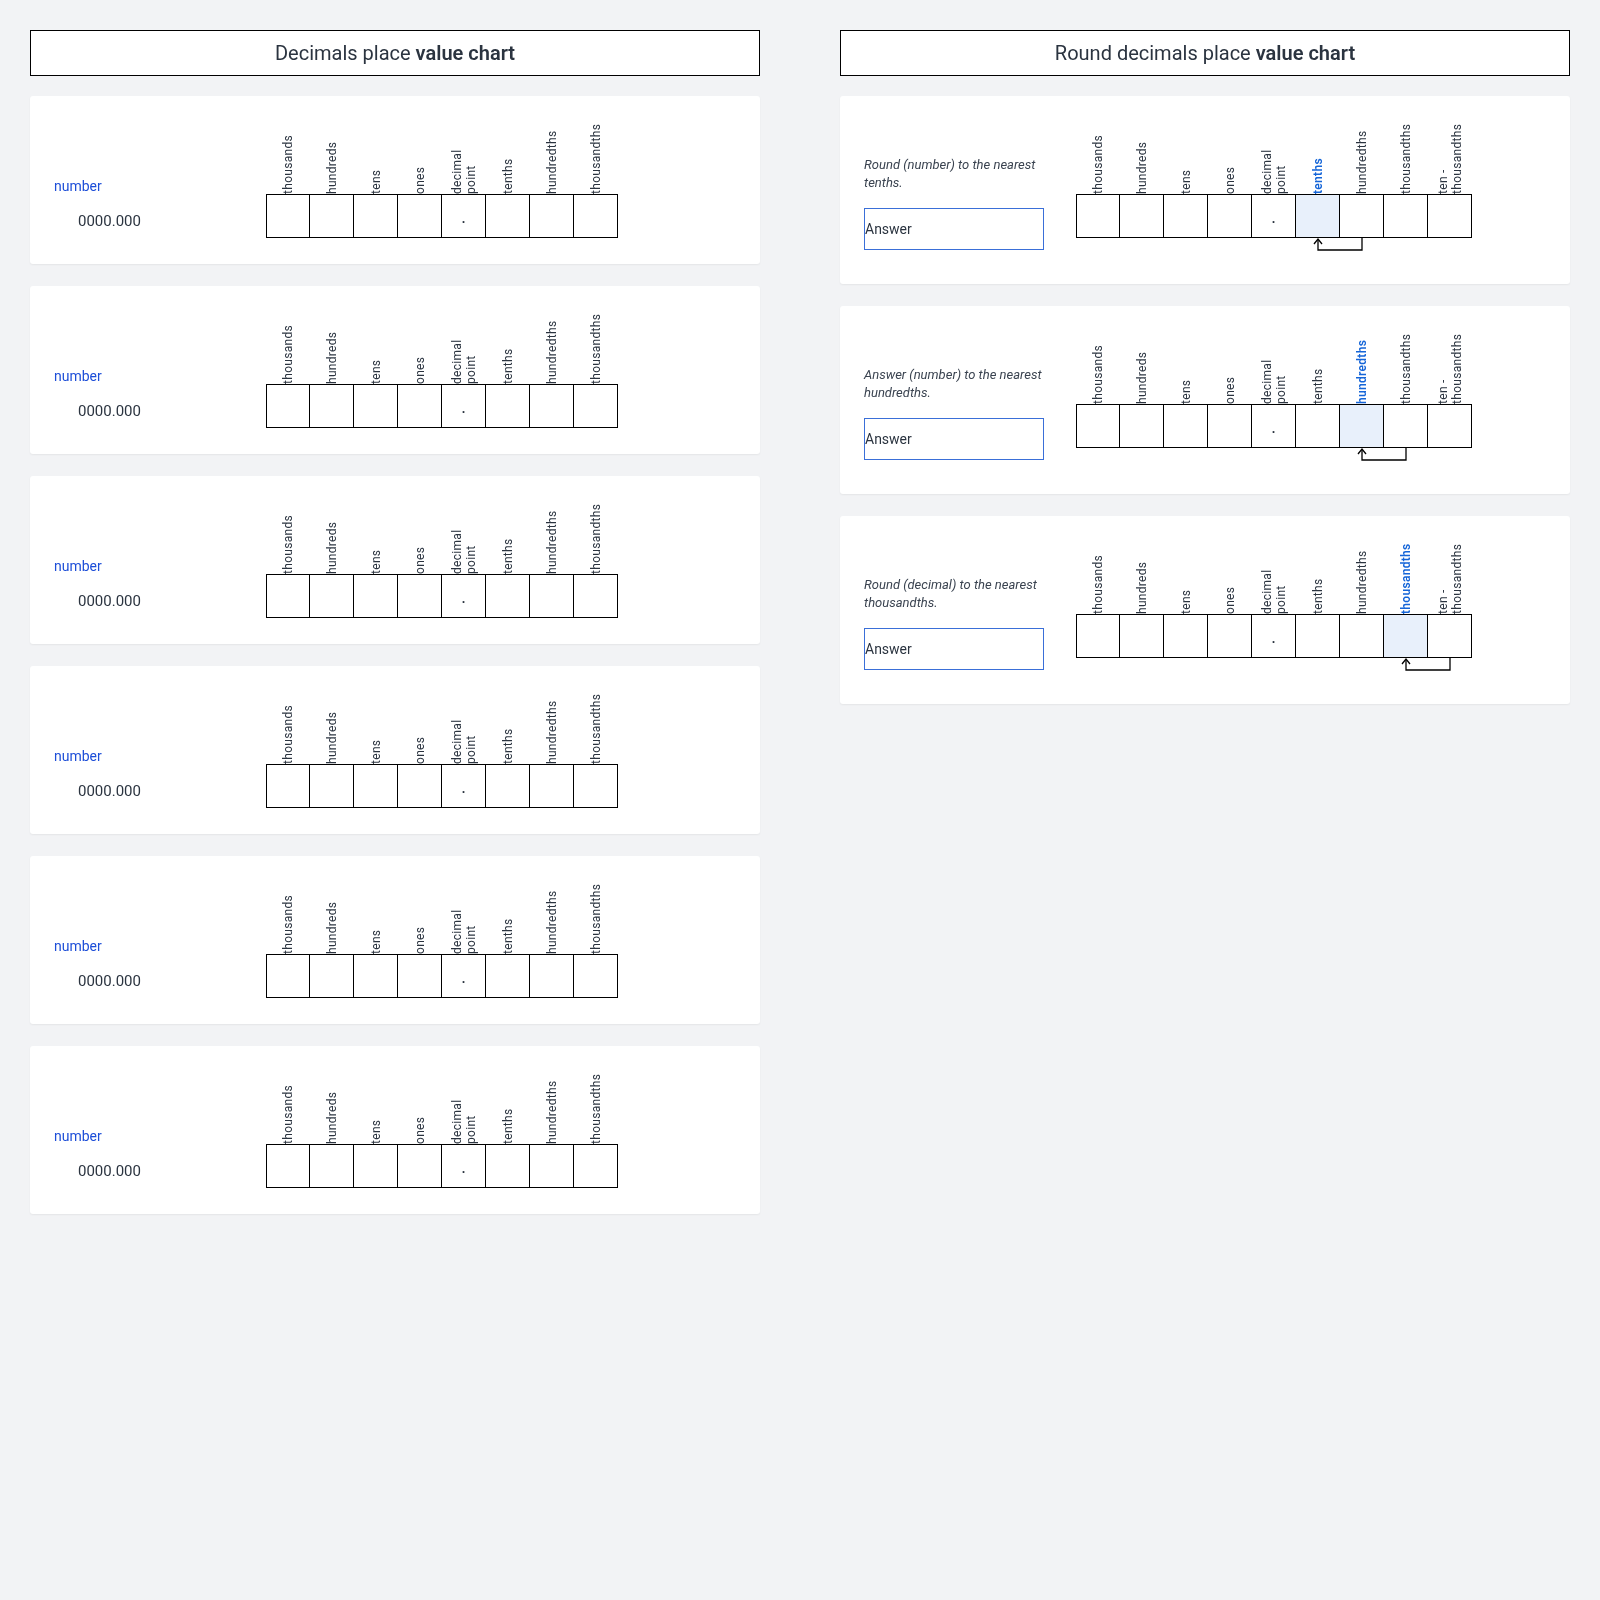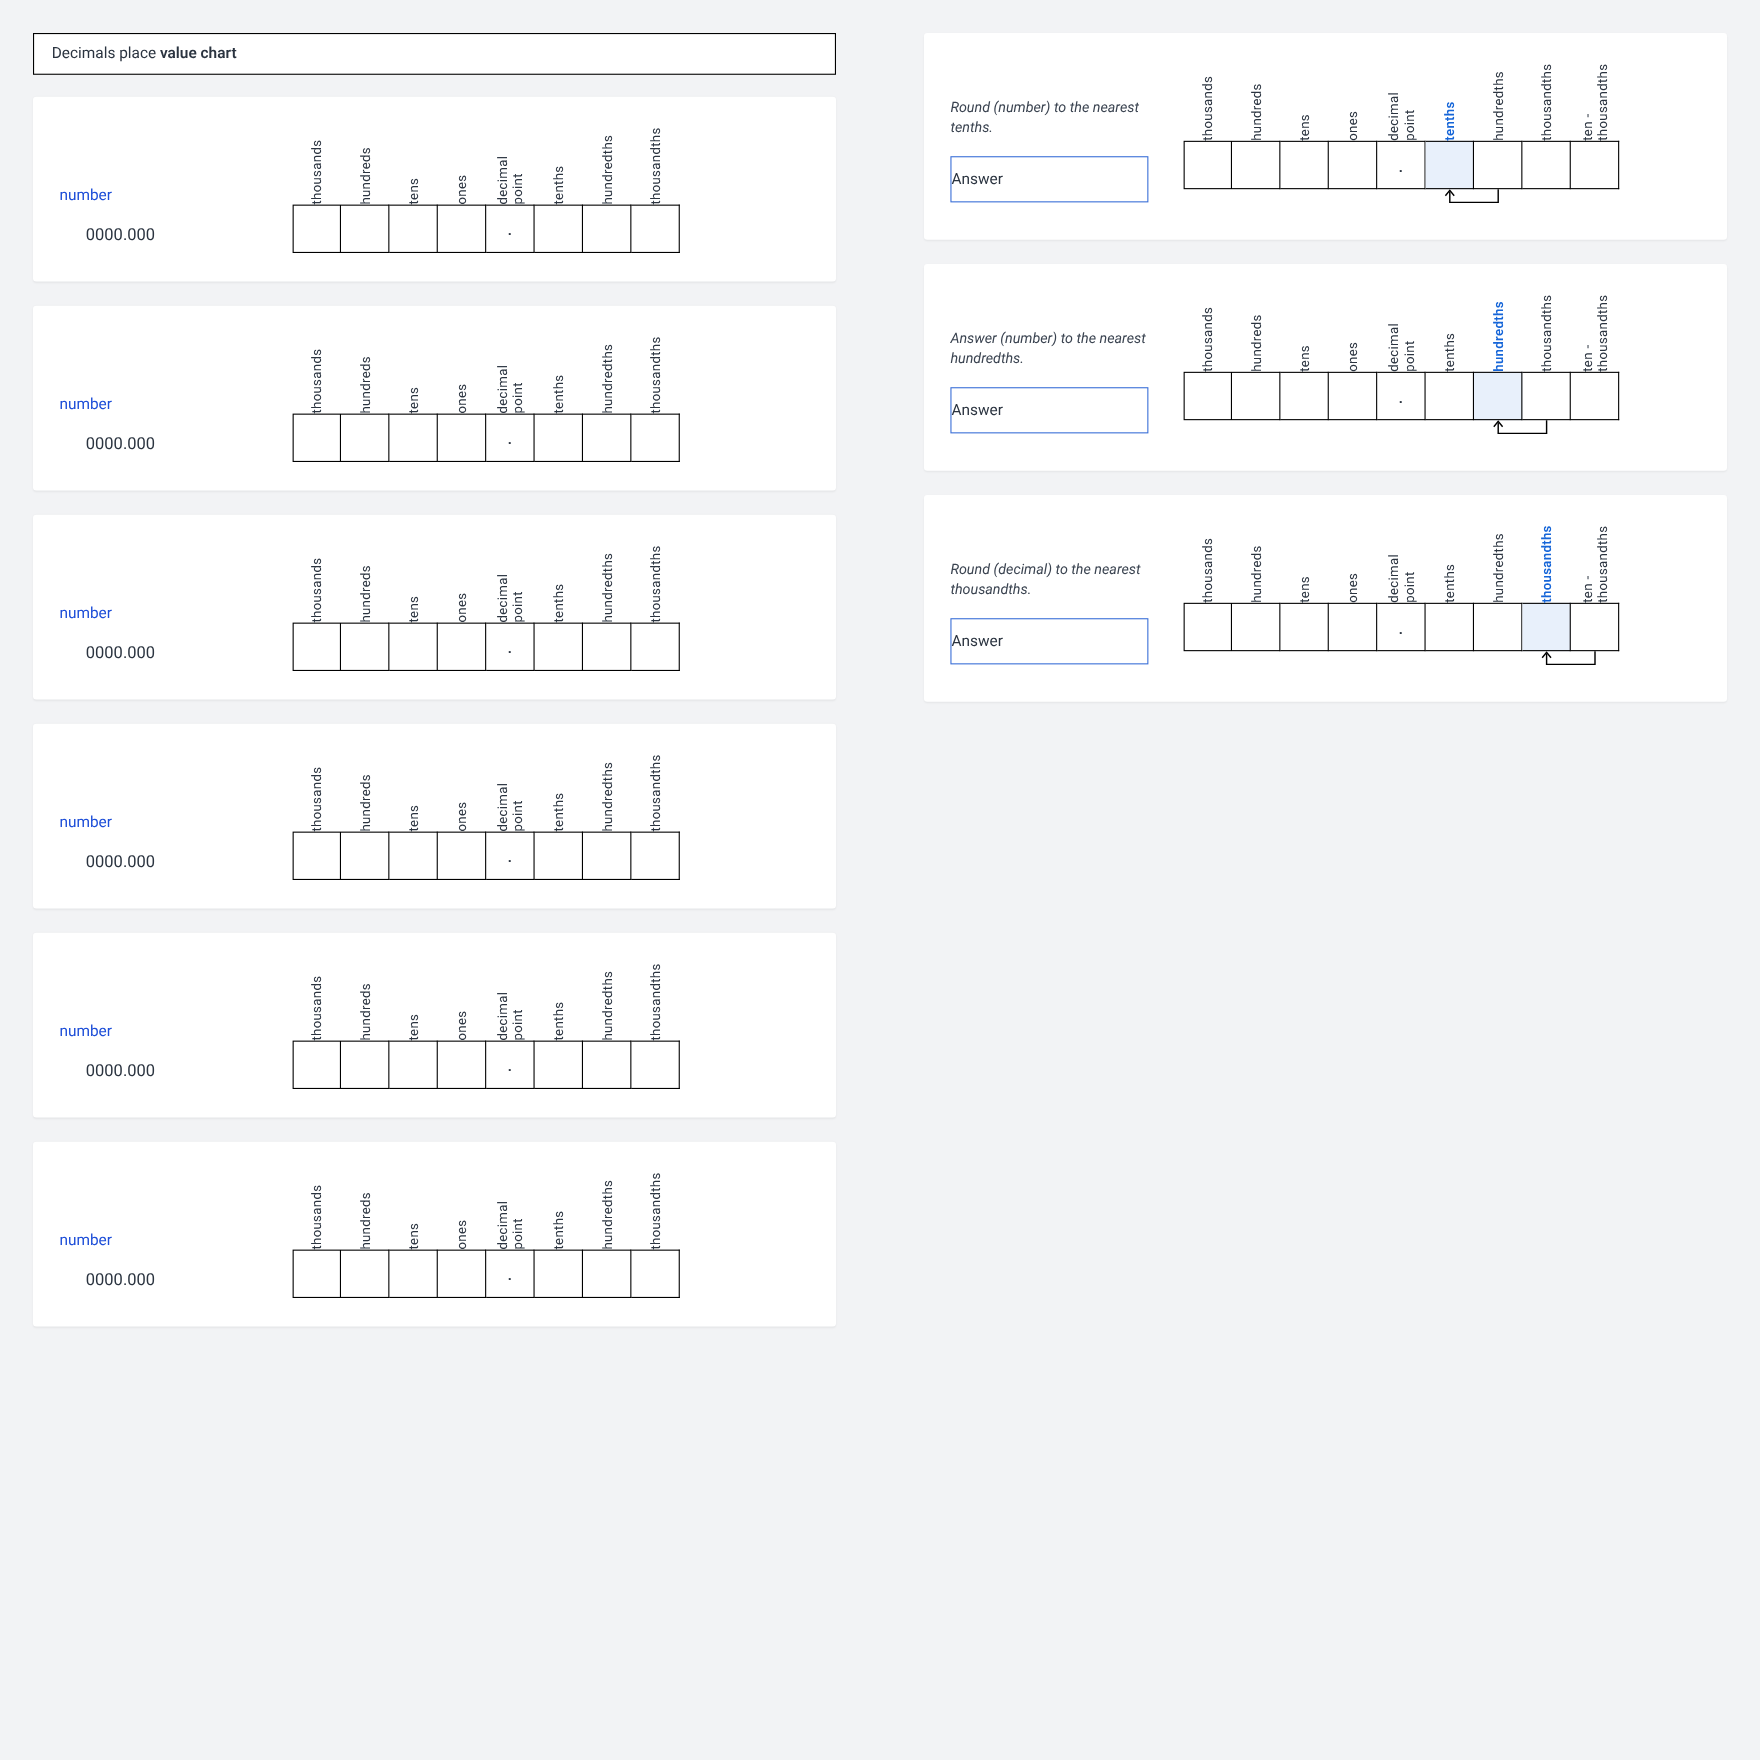--- a/index.html
+++ b/index.html
@@ -17,21 +17,22 @@
     align-items: flex-start;
   }
   .col {
     flex: 1;
     min-width: 0;
   }
   .title-box {
     border: 1.5px solid #000;
     background: #fff;
     padding: 10px 16px;
-    font-size: 14px;
+    text-align: center;
+    font-size: 20px;
     color: #2b3440;
     margin-bottom: 20px;
   }
   .title-box .bold { font-weight: 600; }
   .card {
     background: #fff;
     border-radius: 3px;
     box-shadow: 0 1px 2px rgba(0,0,0,0.06);
     padding: 20px 24px 26px 24px;
     margin-bottom: 22px;
@@ -367,20 +368,23 @@
                 <div class="vlabel">thousandths</div>
                 <div class="cell"></div>
               </div>
             </div>
           </div>
         </div>
       </div>
   </div>
 
   <div class="col">
+    <div class="title-box">
+      <span>Round decimals place </span><span class="bold">value chart</span>
+    </div>
     <div id="right-cards">
         <div class="card">
           <div class="left-side">
             <div class="italic">Round (number) to the nearest tenths.</div>
             <div class="answer-pill">Answer</div>
           </div>
           <div class="grid-wrap">
             <div class="grid">
               <div class="gcol">
                 <div class="vlabel">thousands</div>

